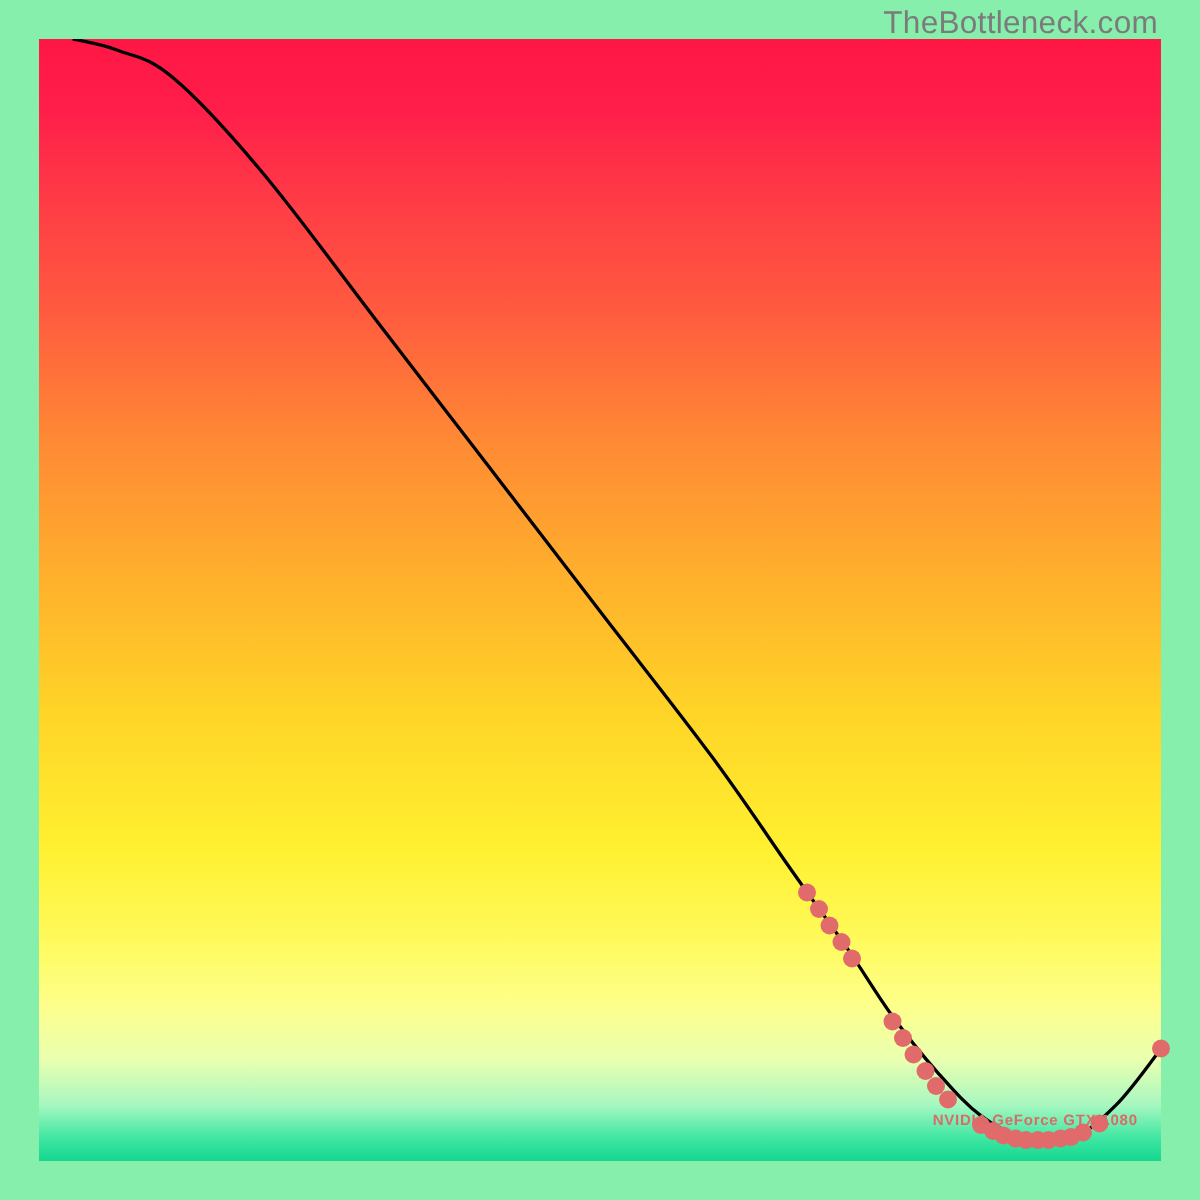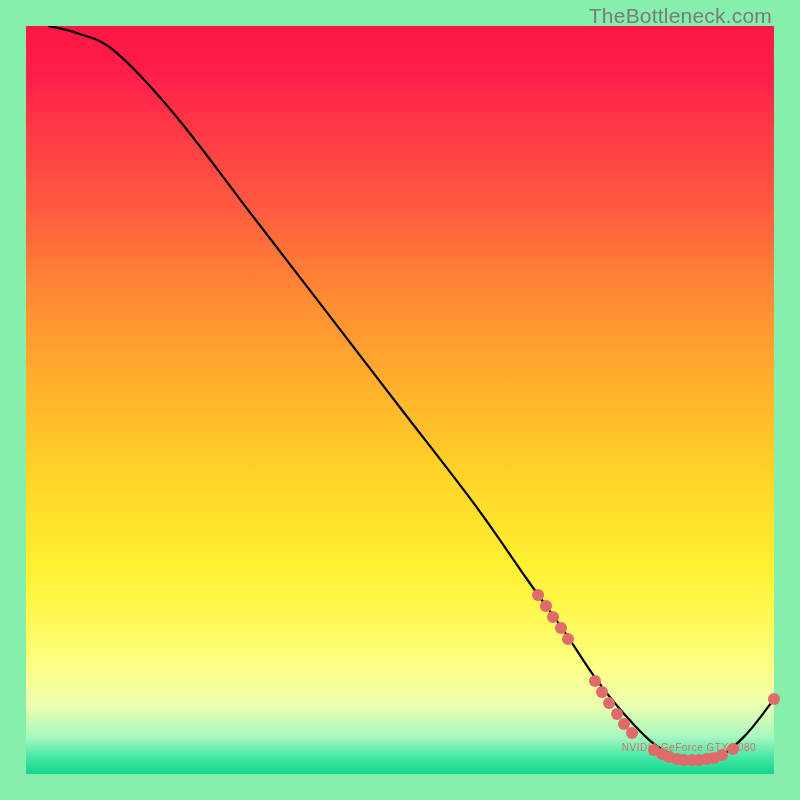--- a/index.html
+++ b/index.html
@@ -69,21 +69,21 @@
     height: 12px;
     margin-left: -6px;
     margin-top: -6px;
     border-radius: 50%;
     background: #e16a6a;
   }
   .label {
     position: absolute;
     color: #d96b6b;
     font-size: 10px;
-    font-weight: 400;
+    font-weight: 700;
     letter-spacing: 0.5px;
     white-space: nowrap;
   }
 </style>
 </head>
 <body>
 
 <div class="stage">
   <div class="watermark">TheBottleneck.com</div>
 

